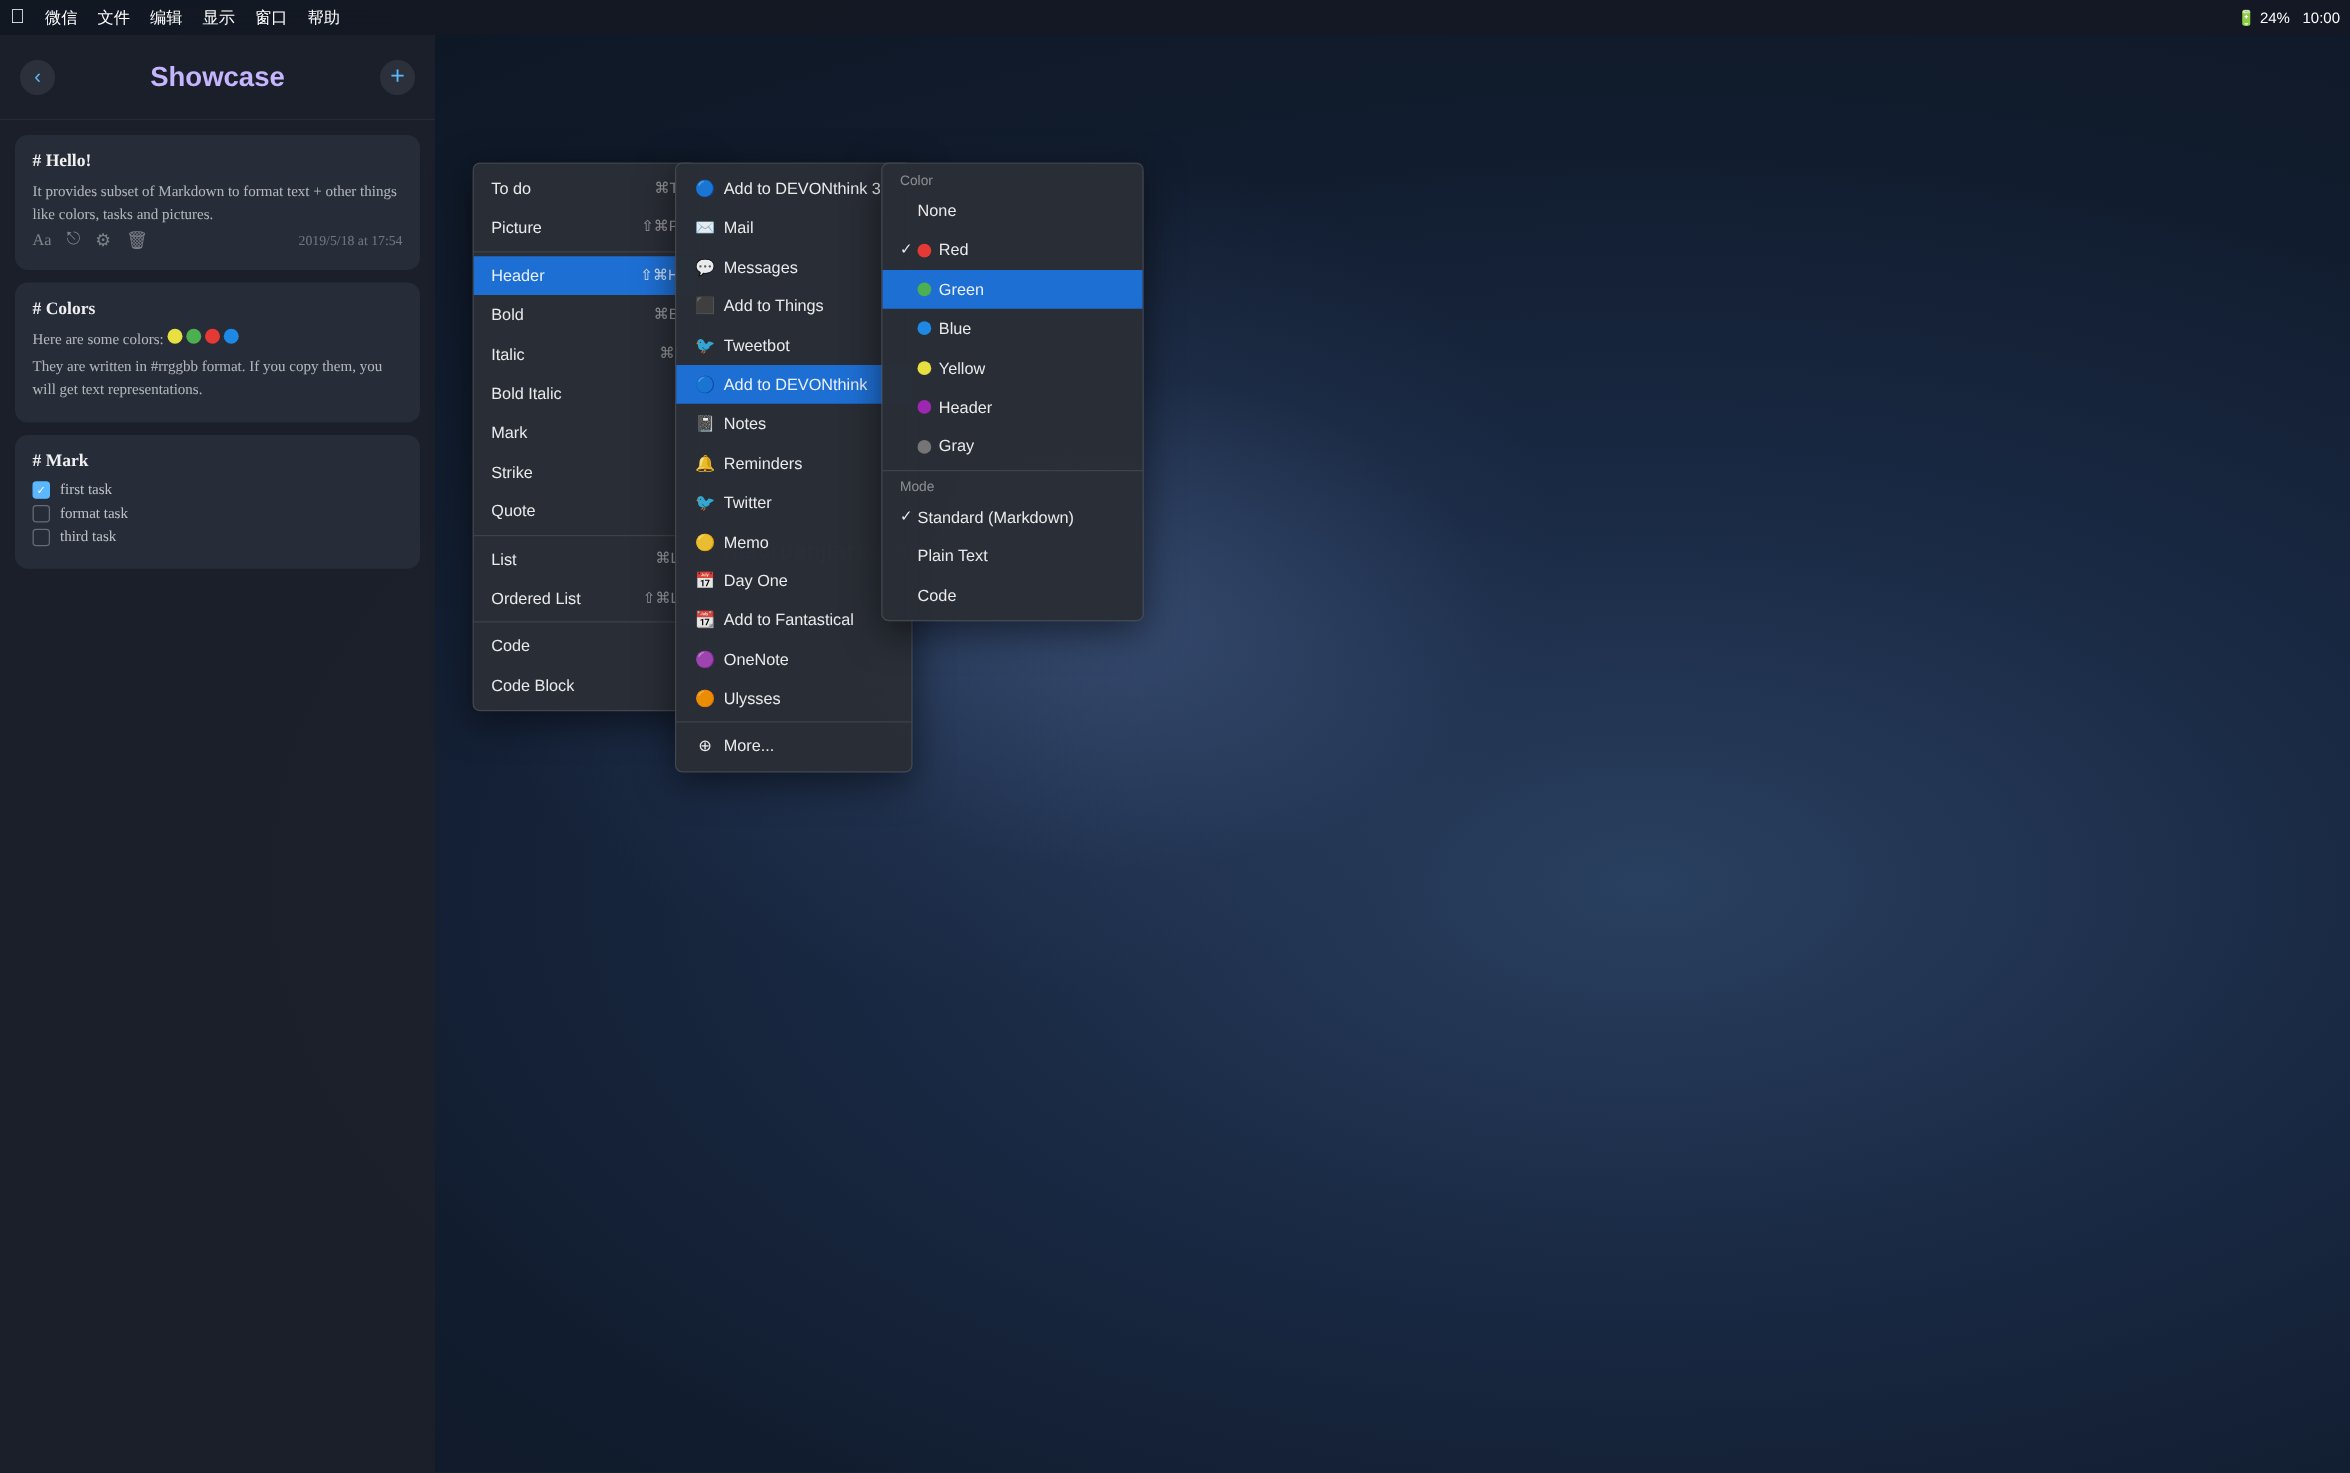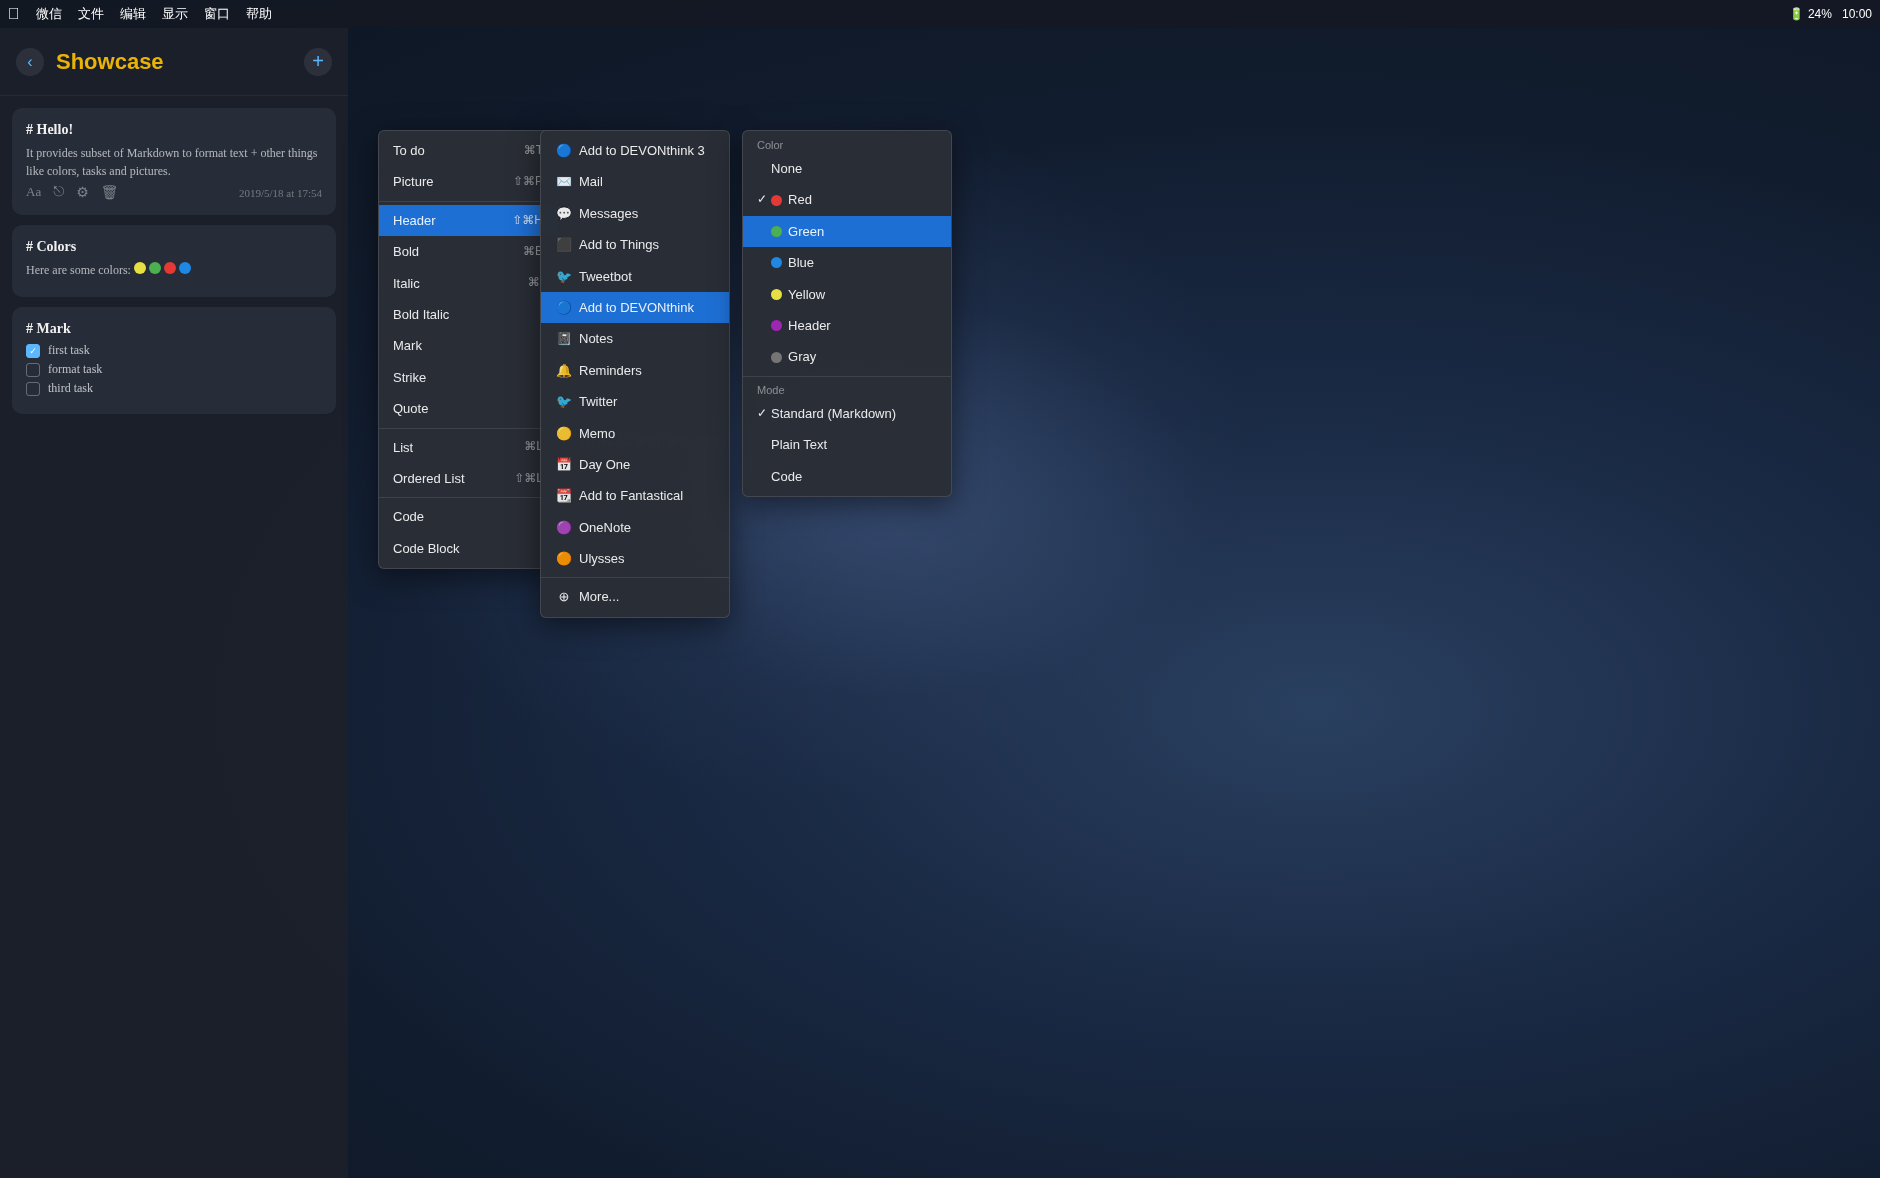--- a/index.html
+++ b/index.html
@@ -102,23 +102,24 @@
       border-radius: 50%;
       background: rgba(255,255,255,0.08);
       border: none;
       color: #5bb8ff;
       font-size: 16px;
       cursor: pointer;
       display: flex; align-items: center; justify-content: center;
     }
     .sidebar-title {
       flex: 1;
-      color: #eab308;
+      color: #c4b5fd;
       font-size: 22px;
       font-weight: 600;
+      text-align: center;
     }
     .add-btn {
       width: 28px; height: 28px;
       border-radius: 50%;
       background: rgba(255,255,255,0.08);
       border: none;
       color: #5bb8ff;
       font-size: 20px;
       cursor: pointer;
       display: flex; align-items: center; justify-content: center;
@@ -314,20 +315,21 @@
           <span>⚙</span>
           <span>🗑</span>
         </div>
         <span class="note-date">2019/5/18 at 17:54</span>
       </div>
     </div>
 
     <div class="note-card">
       <h3># Colors</h3>
       <p>Here are some colors: <span class="dot" style="background:#e8e040;display:inline-block;width:12px;height:12px;border-radius:50%;"></span> <span class="dot" style="background:#4caf50;display:inline-block;width:12px;height:12px;border-radius:50%;"></span> <span class="dot" style="background:#e53935;display:inline-block;width:12px;height:12px;border-radius:50%;"></span> <span class="dot" style="background:#1e88e5;display:inline-block;width:12px;height:12px;border-radius:50%;"></span></p>
+      <p>They are written in #rrggbb format. If you copy them, you will get text representations.</p>
     </div>
 
     <div class="note-card">
       <h3># Mark</h3>
       <div class="task-item">
         <span class="checkbox checked">✓</span>
         <span>first task</span>
       </div>
       <div class="task-item">
         <span class="checkbox"></span>
@@ -482,21 +484,21 @@
   </div>
   <div class="menu-separator"></div>
   <div class="menu-item">
     <div class="menu-item-left">
       <span class="menu-icon">⊕</span>
       <span>More...</span>
     </div>
   </div>
 </div>
 
-<div class="context-menu" id="menu-color" style="left:705px;top:130px;min-width:210px;margin-left:37px;">
+<div class="context-menu" id="menu-color" style="left:705px;top:130px;min-width:210px;">
   <div class="color-section-label">Color</div>
 
   <div class="menu-item">
     <div class="menu-item-left">
       <span class="checkmark" style="opacity:0">✓</span>
       <span>None</span>
     </div>
   </div>
   <div class="menu-item">
     <div class="menu-item-left">

